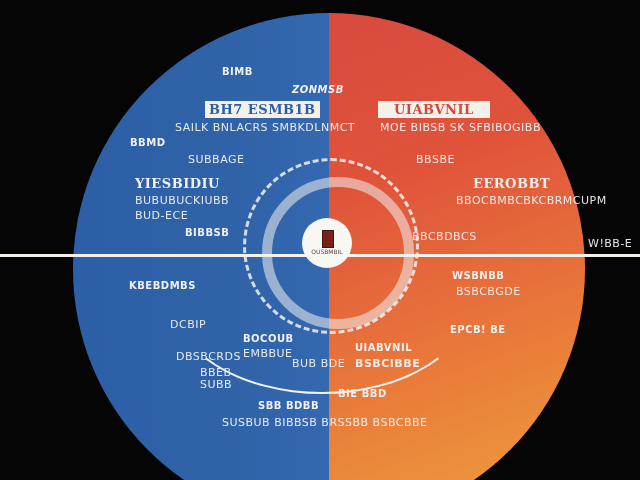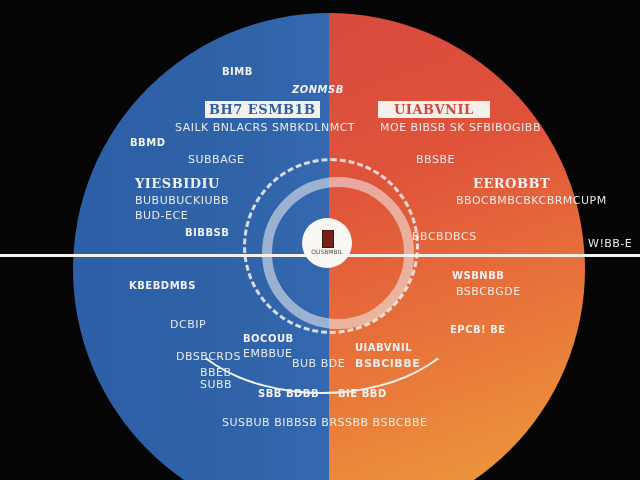--- a/index.html
+++ b/index.html
@@ -58,21 +58,21 @@
 <div class="lbl t-sm" style="left:135px;top:209px;">BUD-ECE</div>
 <div class="lbl t-md" style="left:185px;top:227px;">BIBBSB</div>
 <div class="lbl t-md" style="left:129px;top:280px;">KBEBDMBS</div>
 <div class="lbl t-md" style="left:243px;top:333px;">BOCOUB</div>
 <div class="lbl t-sm" style="left:243px;top:347px;">EMBBUE</div>
 <div class="lbl t-sm" style="left:170px;top:318px;">DCBIP</div>
 <div class="lbl t-sm" style="left:176px;top:350px;text-align:right;">DBSBCRDS</div>
 <div class="lbl t-sm" style="left:200px;top:366px;">BBEB</div>
 <div class="lbl t-sm" style="left:292px;top:357px;">BUB BDE</div>
 <div class="lbl t-sm" style="left:200px;top:378px;">SUBB</div>
-<div class="lbl t-md" style="left:258px;top:388px;">SBB BDBB</div>
+<div class="lbl t-md" style="left:258px;top:400px;">SBB BDBB</div>
 <div class="lbl t-sm" style="left:222px;top:416px;">SUSBUB BIBBSB BRS</div>
 
 <div class="lbl t-md" style="left:292px;top:84px;font-style:italic;">ZONMSB</div>
 <div class="lbl t-lg" style="left:378px;top:102px;"><span class="box-r">UIABVNIL</span></div>
 <div class="lbl t-sm" style="left:380px;top:121px;">MOE BIBSB SK SFBIBOGIBB</div>
 <div class="lbl t-sm" style="left:416px;top:153px;">BBSBE</div>
 <div class="lbl t-lg" style="left:473px;top:176px;">EEROBBT</div>
 <div class="lbl t-sm" style="left:456px;top:194px;">BBOCBMBCBKCBRMCUPM</div>
 <div class="lbl t-sm" style="left:412px;top:230px;">BBCBDBCS</div>
 <div class="lbl t-sm" style="left:588px;top:237px;">W!BB-E</div>

